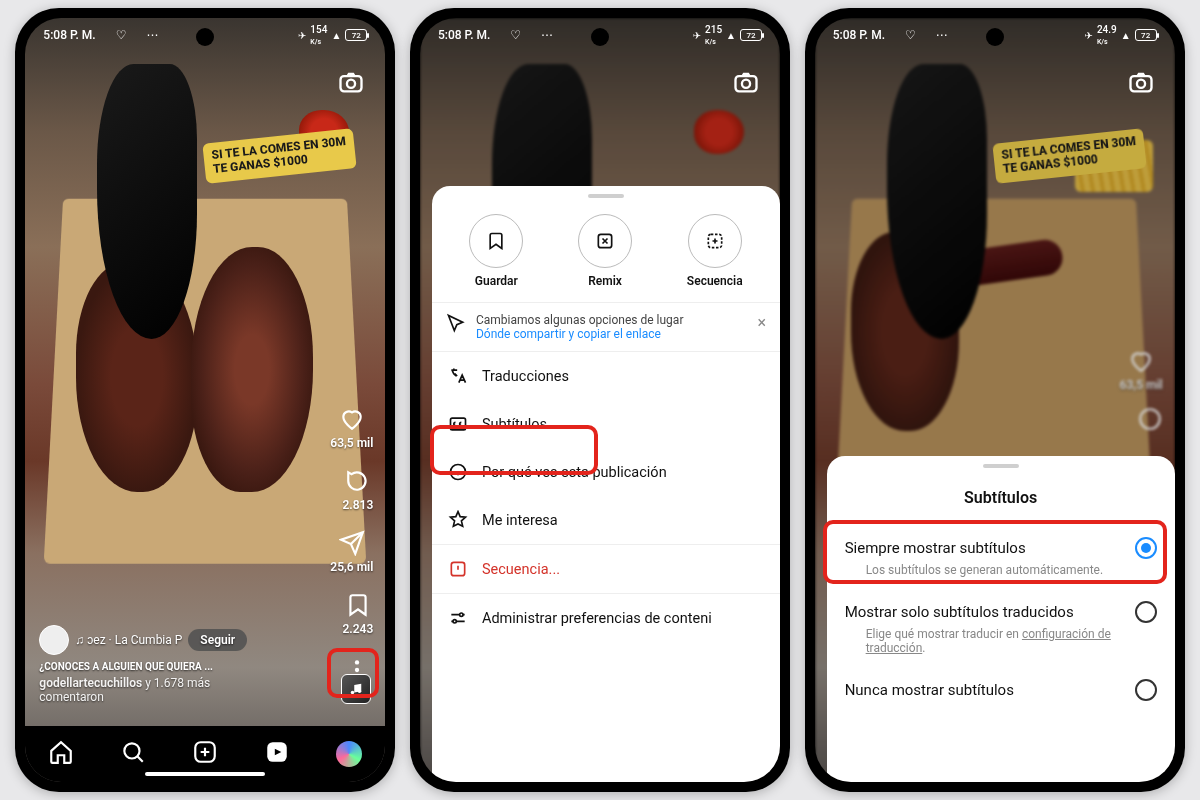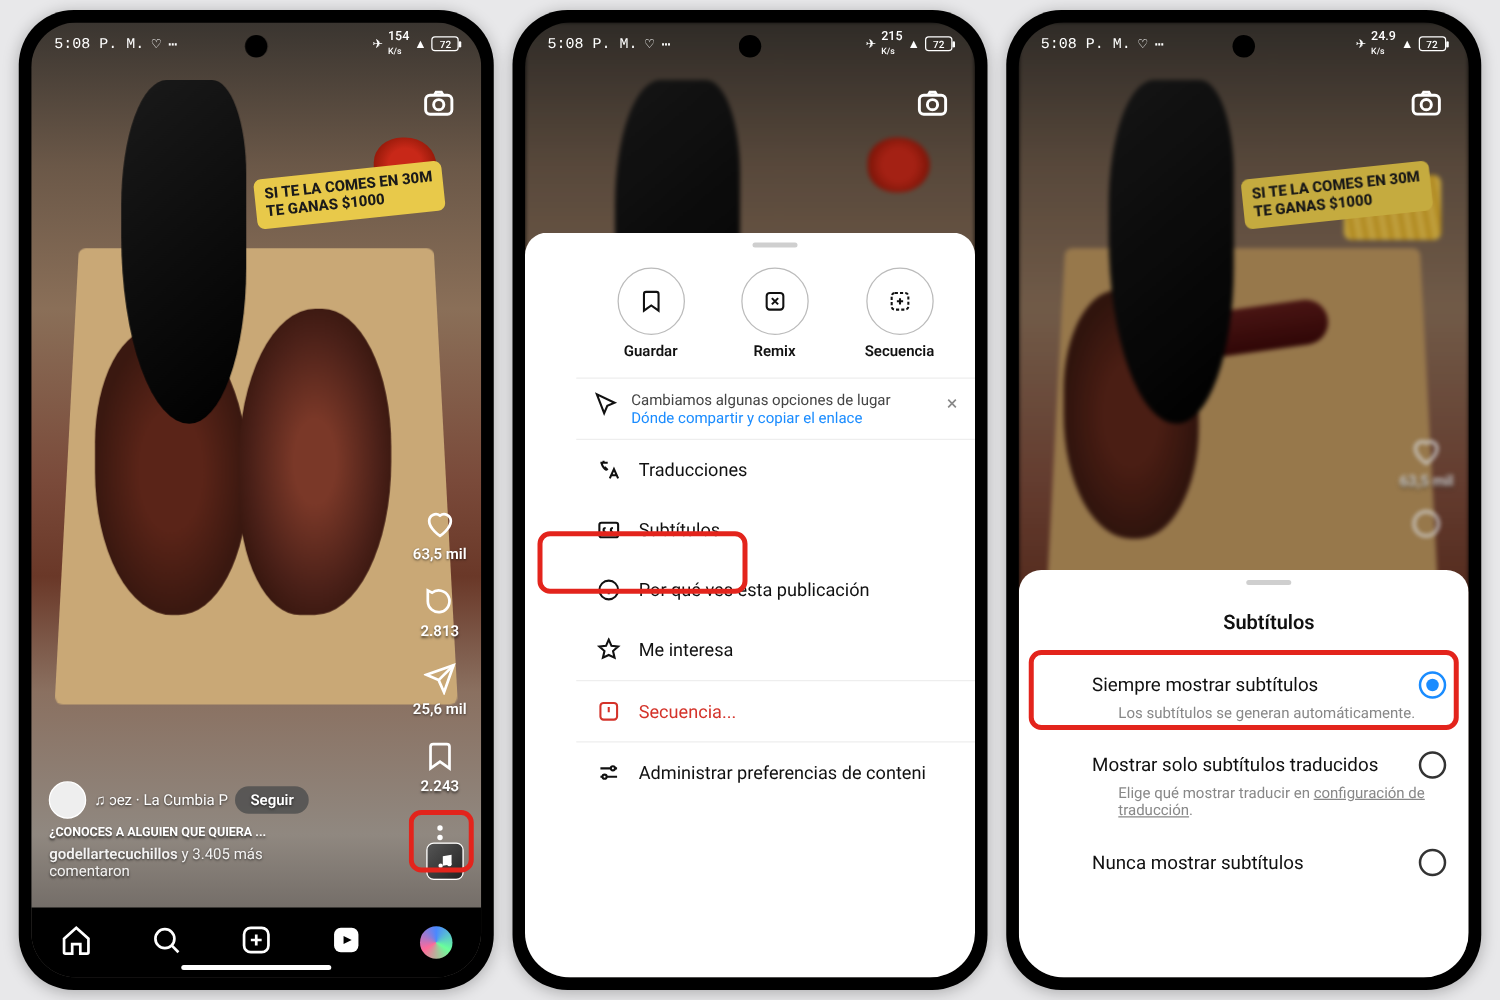--- a/index.html
+++ b/index.html
@@ -46,21 +46,21 @@
   height: 34px;
   display: flex;
   align-items: center;
   justify-content: space-between;
   padding: 0 18px;
   color: #fff;
   font-size: 12px;
   font-weight: 500;
   z-index: 50;
 }
-.statusbar .left { display: flex; align-items: center; gap: 6px; font-family: Liberation Mono, monospace;}
+.statusbar .left { display: flex; align-items: center; gap: 20px;}
 .statusbar .right { display: flex; align-items: center; gap: 4px; font-size: 10px;}
 .bat { border: 1px solid #fff; border-radius: 3px; width: 22px; height: 12px; position: relative; display: flex; align-items: center; justify-content: center; font-size: 8px;}
 .bat::after { content:''; position:absolute; right:-3px; top:3px; width:2px; height:5px; background:#fff; border-radius:1px;}
 
 .reel-bg {
   position: absolute;
   inset: 0;
   background: linear-gradient(180deg, #3a3530 0%, #6b5848 15%, #8a6f58 30%, #7a4a3a 48%, #6a3828 58%, #8a7060 70%, #908880 85%, #5a5552 100%);
 }
 .food-scene {
@@ -91,21 +91,21 @@
   width: 28px; height: 28px;
   color:#fff;
 }
 
 .rail {
   position: absolute;
   right: 12px;
   bottom: 96px;
   display: flex;
   flex-direction: column;
-  align-items: center;
+  align-items: flex-end;
   gap: 18px;
   color: #fff;
   z-index: 20;
 }
 .rail-item { display: flex; flex-direction: column; align-items: center; gap: 4px; }
 .rail-item .cnt { font-size: 12px; font-weight: 600; text-shadow: 0 1px 2px rgba(0,0,0,.6);}
 .rail-more {
   width: 32px; height: 32px;
   display:flex; align-items:center; justify-content:center;
 }
@@ -148,26 +148,25 @@
 .hl {
   position: absolute;
   border: 4px solid #e3241c;
   border-radius: 10px;
   z-index: 200;
   pointer-events: none;
 }
 
 .sheet {
   position: absolute;
-  left: 0; right: 0; bottom: 0;
+  left: 12px; right: 0; bottom: 0;
   background: #fff;
   border-radius: 18px 18px 0 0;
   z-index: 60;
   color: #111;
-  padding-left: 41px;
 }
 .handle { width: 36px; height: 4px; background: #cfcfcf; border-radius: 3px; margin: 8px auto 10px;}
 .action-row { display:flex; justify-content:space-around; padding: 6px 10px 14px;}
 .action { display:flex; flex-direction:column; align-items:center; gap:6px; font-size:12px; font-weight:600;}
 .action .circ { width:54px; height:54px; border:1.5px solid #bbb; border-radius:50%; display:flex; align-items:center; justify-content:center;}
 .notice { border-top:1px solid #eee; border-bottom:1px solid #eee; padding:10px 14px; display:flex; gap:10px; font-size:12px; color:#444; align-items:flex-start;}
 .notice .link { color:#1a8cff;}
 .notice .x { margin-left:auto; color:#888; font-size:16px;}
 .menu-item { display:flex; align-items:center; gap:14px; padding:14px 16px; font-size:14.5px; border-bottom: none;}
 .menu-item.sep { border-top:1px solid #eee;}
@@ -273,21 +272,21 @@
     </div>
 
     <div class="caption">
       <div class="music-row">
         <span class="avatar"></span>
         <span>♫ ɔez · La Cumbia   P</span>
         <span class="follow-pill">Seguir</span>
       </div>
       <div class="title">¿CONOCES A ALGUIEN QUE QUIERA ...</div>
       <div class="comments">
-        <span class="u">godellartecuchillos</span> <span>y 3.405 más</span><br>
+        <span class="u">godellartecuchillos</span> <span>y 1.678 más</span><br>
         <span>comentaron</span>
       </div>
     </div>
 
     <div class="music-badge">
       <svg width="14" height="14" viewBox="0 0 24 24" fill="#fff">
           <path d="M9 18V5l12-2v13"></path>
           <circle cx="6" cy="18" r="3"></circle>
           <circle cx="18" cy="16" r="3"></circle>
         </svg>

